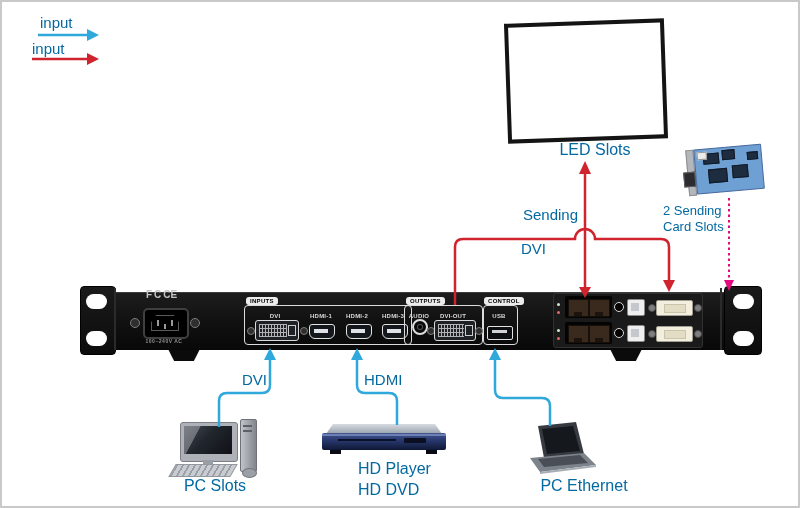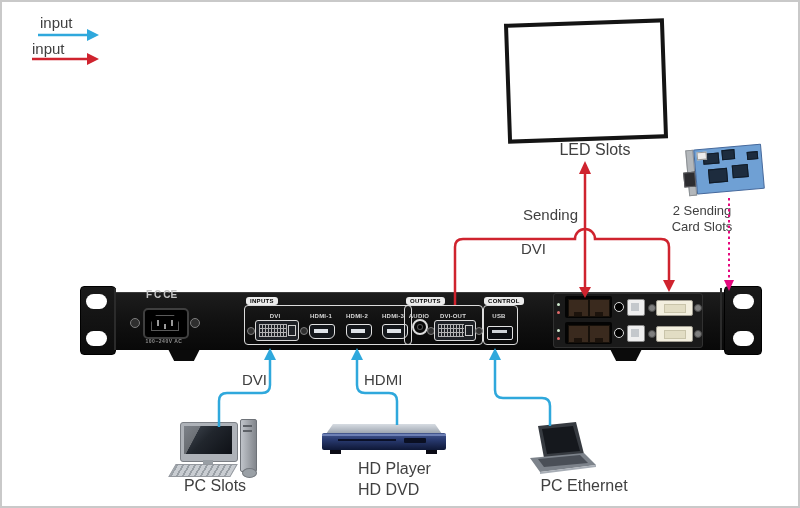--- a/index.html
+++ b/index.html
@@ -1,18 +1,18 @@
 <!DOCTYPE html>
 <html><head>
 <meta charset="utf-8">
 <style>
   html,body{margin:0;padding:0;background:#fff;}
   #stage{position:relative;width:800px;height:508px;background:#ffffff;overflow:hidden;
          font-family:"Liberation Sans",sans-serif;border:2px solid #c9c9c9;box-sizing:border-box;}
-  .lbl{position:absolute;color:#404040;white-space:nowrap;}
+  .lbl{position:absolute;color:#0369a1;white-space:nowrap;}
   .lbl-lg{font-size:16px;}
   .lbl-md{font-size:15px;}
   .lbl-sm{font-size:13px;line-height:16px;}
   svg.overlay{position:absolute;left:0;top:0;z-index:6;pointer-events:none;}
 
   
   .chassis{position:absolute;left:95px;top:290px;width:650px;height:57px;
            background:linear-gradient(180deg,#1d1d1d 0%,#121212 45%,#080808 100%);
            border-top:1px solid #3c3c3c;z-index:2;}
   .ear{position:absolute;top:284px;height:67px;background:linear-gradient(180deg,#1a1a1a,#0c0c0c);
@@ -140,21 +140,21 @@
     <div class="scard-dvi"></div>
     <div class="scard-board">
       <div class="chip" style="left:8px;top:4px;width:14px;height:9px;"></div>
       <div class="chip" style="left:27px;top:2px;width:11px;height:8px;"></div>
       <div class="chip" style="left:12px;top:20px;width:17px;height:12px;"></div>
       <div class="chip" style="left:36px;top:18px;width:14px;height:11px;"></div>
       <div class="chip" style="left:52px;top:6px;width:9px;height:6px;"></div>
       <div class="scard-conn"></div>
     </div>
   </div>
-  <div class="lbl lbl-sm" style="left:661px;top:201px;width:78px;text-align:center;">
+  <div class="lbl lbl-sm" style="left:661px;top:201px;width:78px;text-align:left;">
     <span>2 Sending</span><br>
     <span>Card Slots</span>
   </div>
 
   <div class="lbl lbl-md" style="left:500px;top:204px;width:76px;text-align:right;">Sending</div>
   <div class="lbl lbl-md" style="left:519px;top:238px;">DVI</div>
   <div class="lbl lbl-md" style="left:240px;top:369px;">DVI</div>
   <div class="lbl lbl-md" style="left:362px;top:369px;">HDMI</div>
 
   <div class="foot" style="left:163px;"></div>

